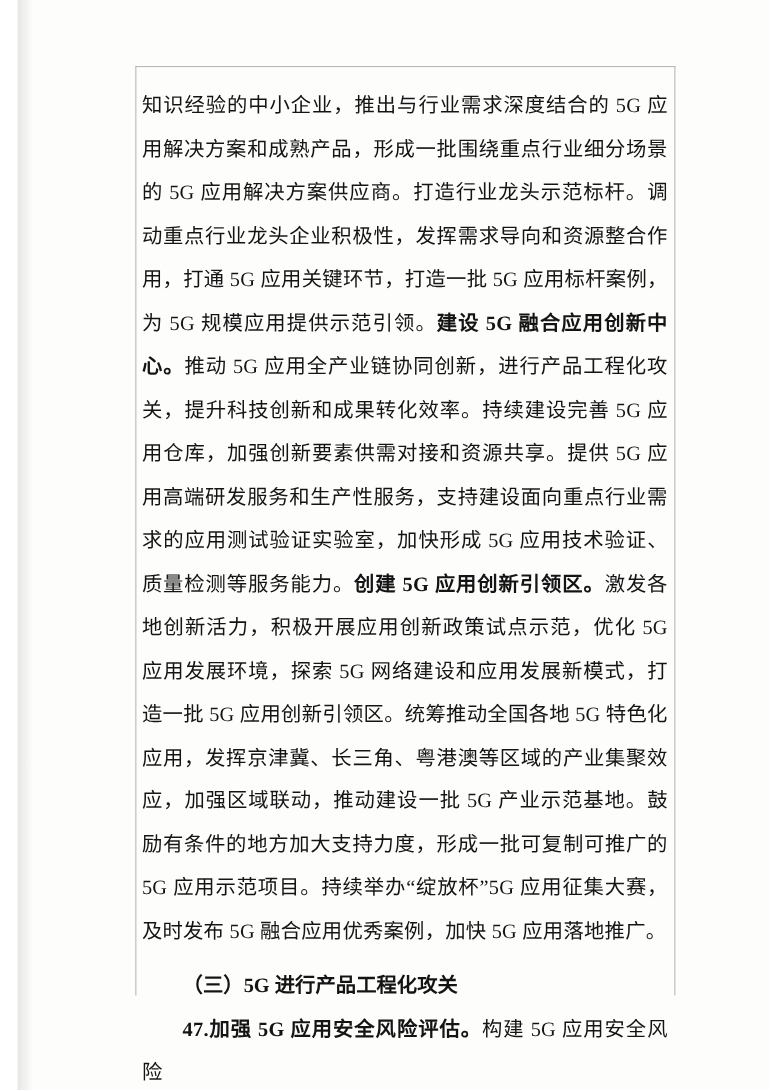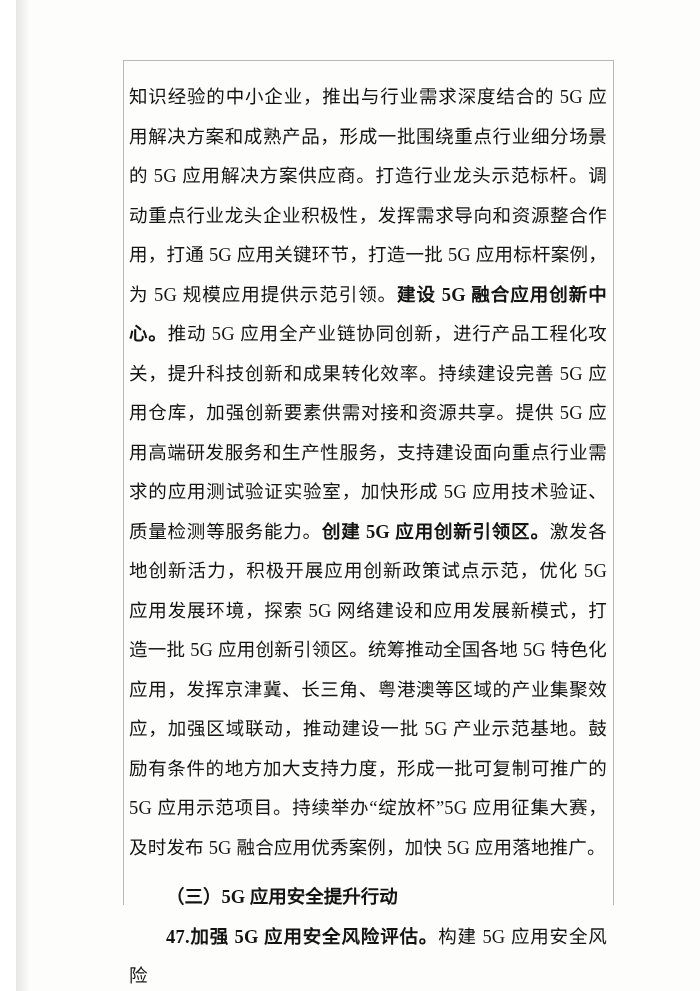--- a/index.html
+++ b/index.html
@@ -109,17 +109,17 @@
 <div class="page">
   <div class="shadow-edge-left"></div>
   <div class="shadow-edge-right"></div>
 
   <div class="frame-top"></div>
   <div class="frame-left"></div>
   <div class="frame-right"></div>
 
   <div class="content">
     <p class="para body" id="para-continued"><span>知识经验的中小企业，推出与行业需求深度结合的 5G 应用解决方案和成熟产品，形成一批围绕重点行业细分场景的 5G 应用解决方案供应商。</span><span>打造行业龙头示范标杆。</span><span>调动重点行业龙头企业积极性，发挥需求导向和资源整合作用，打通 5G 应用关键环节，打造一批 5G 应用标杆案例，为 5G 规模应用提供示范引领。</span><span class="b">建设 5G 融合应用创新中心。</span><span>推动 5G 应用全产业链协同创新，进行产品工程化攻关，提升科技创新和成果转化效率。持续建设完善 5G 应用仓库，加强创新要素供需对接和资源共享。提供 5G 应用高端研发服务和生产性服务，支持建设面向重点行业需求的应用测试验证实验室，加快形成 5G 应用技术验证、质量检测等服务能力。</span><span class="b">创建 5G 应用创新引领区。</span><span>激发各地创新活力，积极开展应用创新政策试点示范，优化 5G 应用发展环境，探索 5G 网络建设和应用发展新模式，打造一批 5G 应用创新引领区。统筹推动全国各地 5G 特色化应用，发挥京津冀、长三角、粤港澳等区域的产业集聚效应，加强区域联动，推动建设一批 5G 产业示范基地。鼓励有条件的地方加大支持力度，形成一批可复制可推广的 5G 应用示范项目。持续举办“绽放杯”5G 应用征集大赛，及时发布 5G 融合应用优秀案例，加快 5G 应用落地推广。</span></p>
-    <p class="heading">（三）5G 应用安全提升行动</p>
+    <p class="heading">（三）5G 进行产品工程化攻关</p>
     <p class="para indent" id="item-29"><span class="b">47.加强 5G 应用安全风险评估。</span><span>构建 5G 应用安全风险</span></p>
   </div>
 
 </div>
 
 </body></html>

